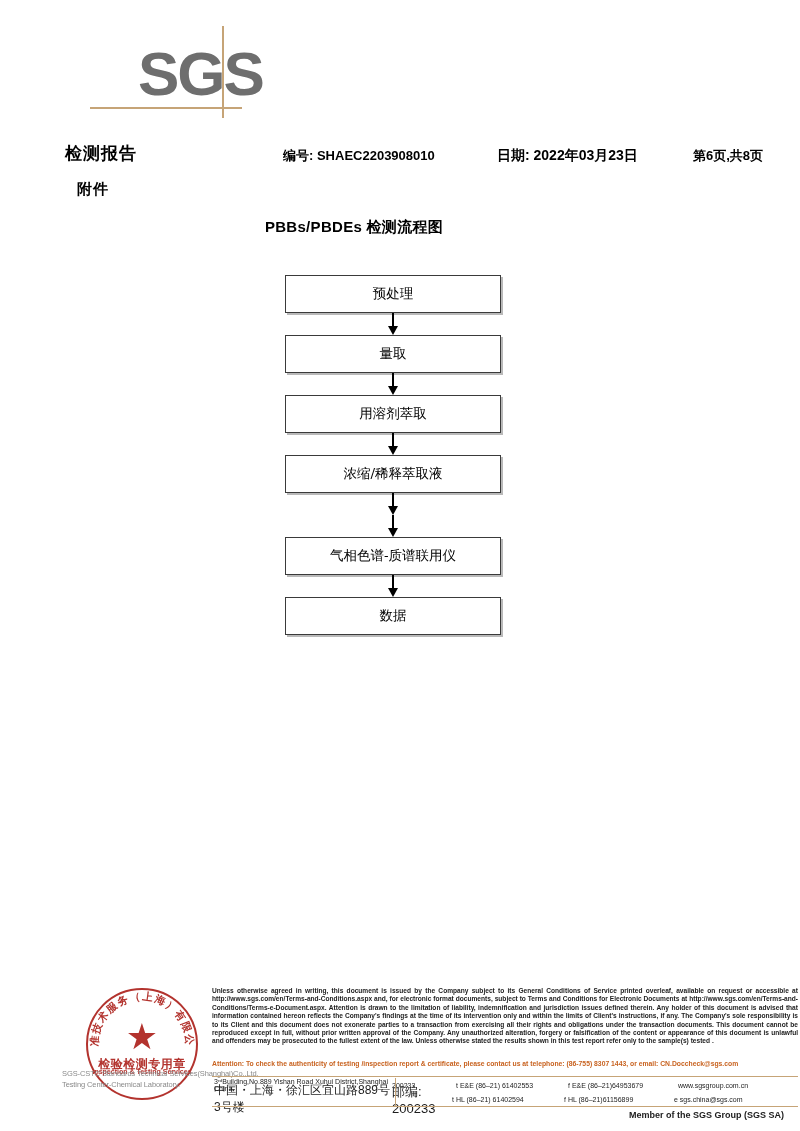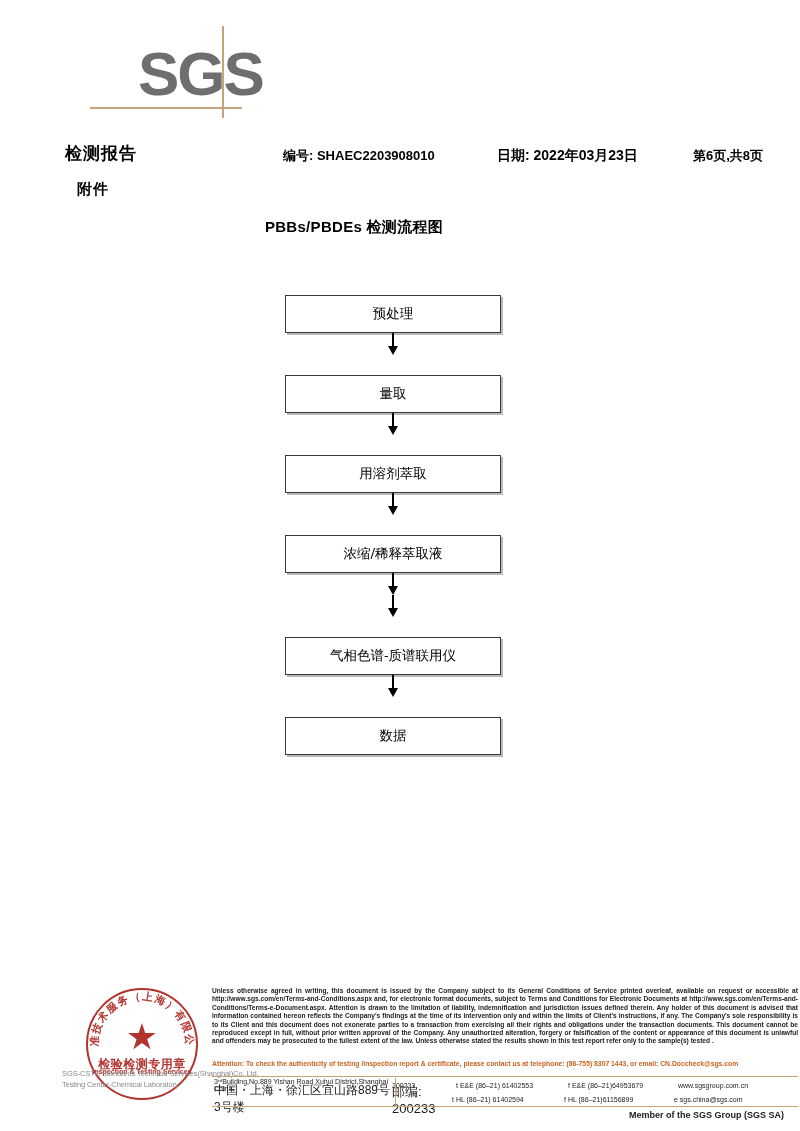--- a/index.html
+++ b/index.html
@@ -117,21 +117,20 @@
     height: 38px;
     border: 1px solid #3a3a3a;
     background: #ffffff;
     box-shadow: 2px 2px 0 0 #b9b9b9;
     display: flex;
     align-items: center;
     justify-content: center;
     font-size: 13.5px;
     font-family: "DejaVu Serif", "Liberation Serif", serif;
     box-sizing: border-box;
-    margin-top: 20px;
   }
   .flow-arrow {
     width: 216px;
     height: 22px;
     position: relative;
   }
   .flow-arrow .shaft {
     position: absolute;
     left: 50%;
     top: 0;

